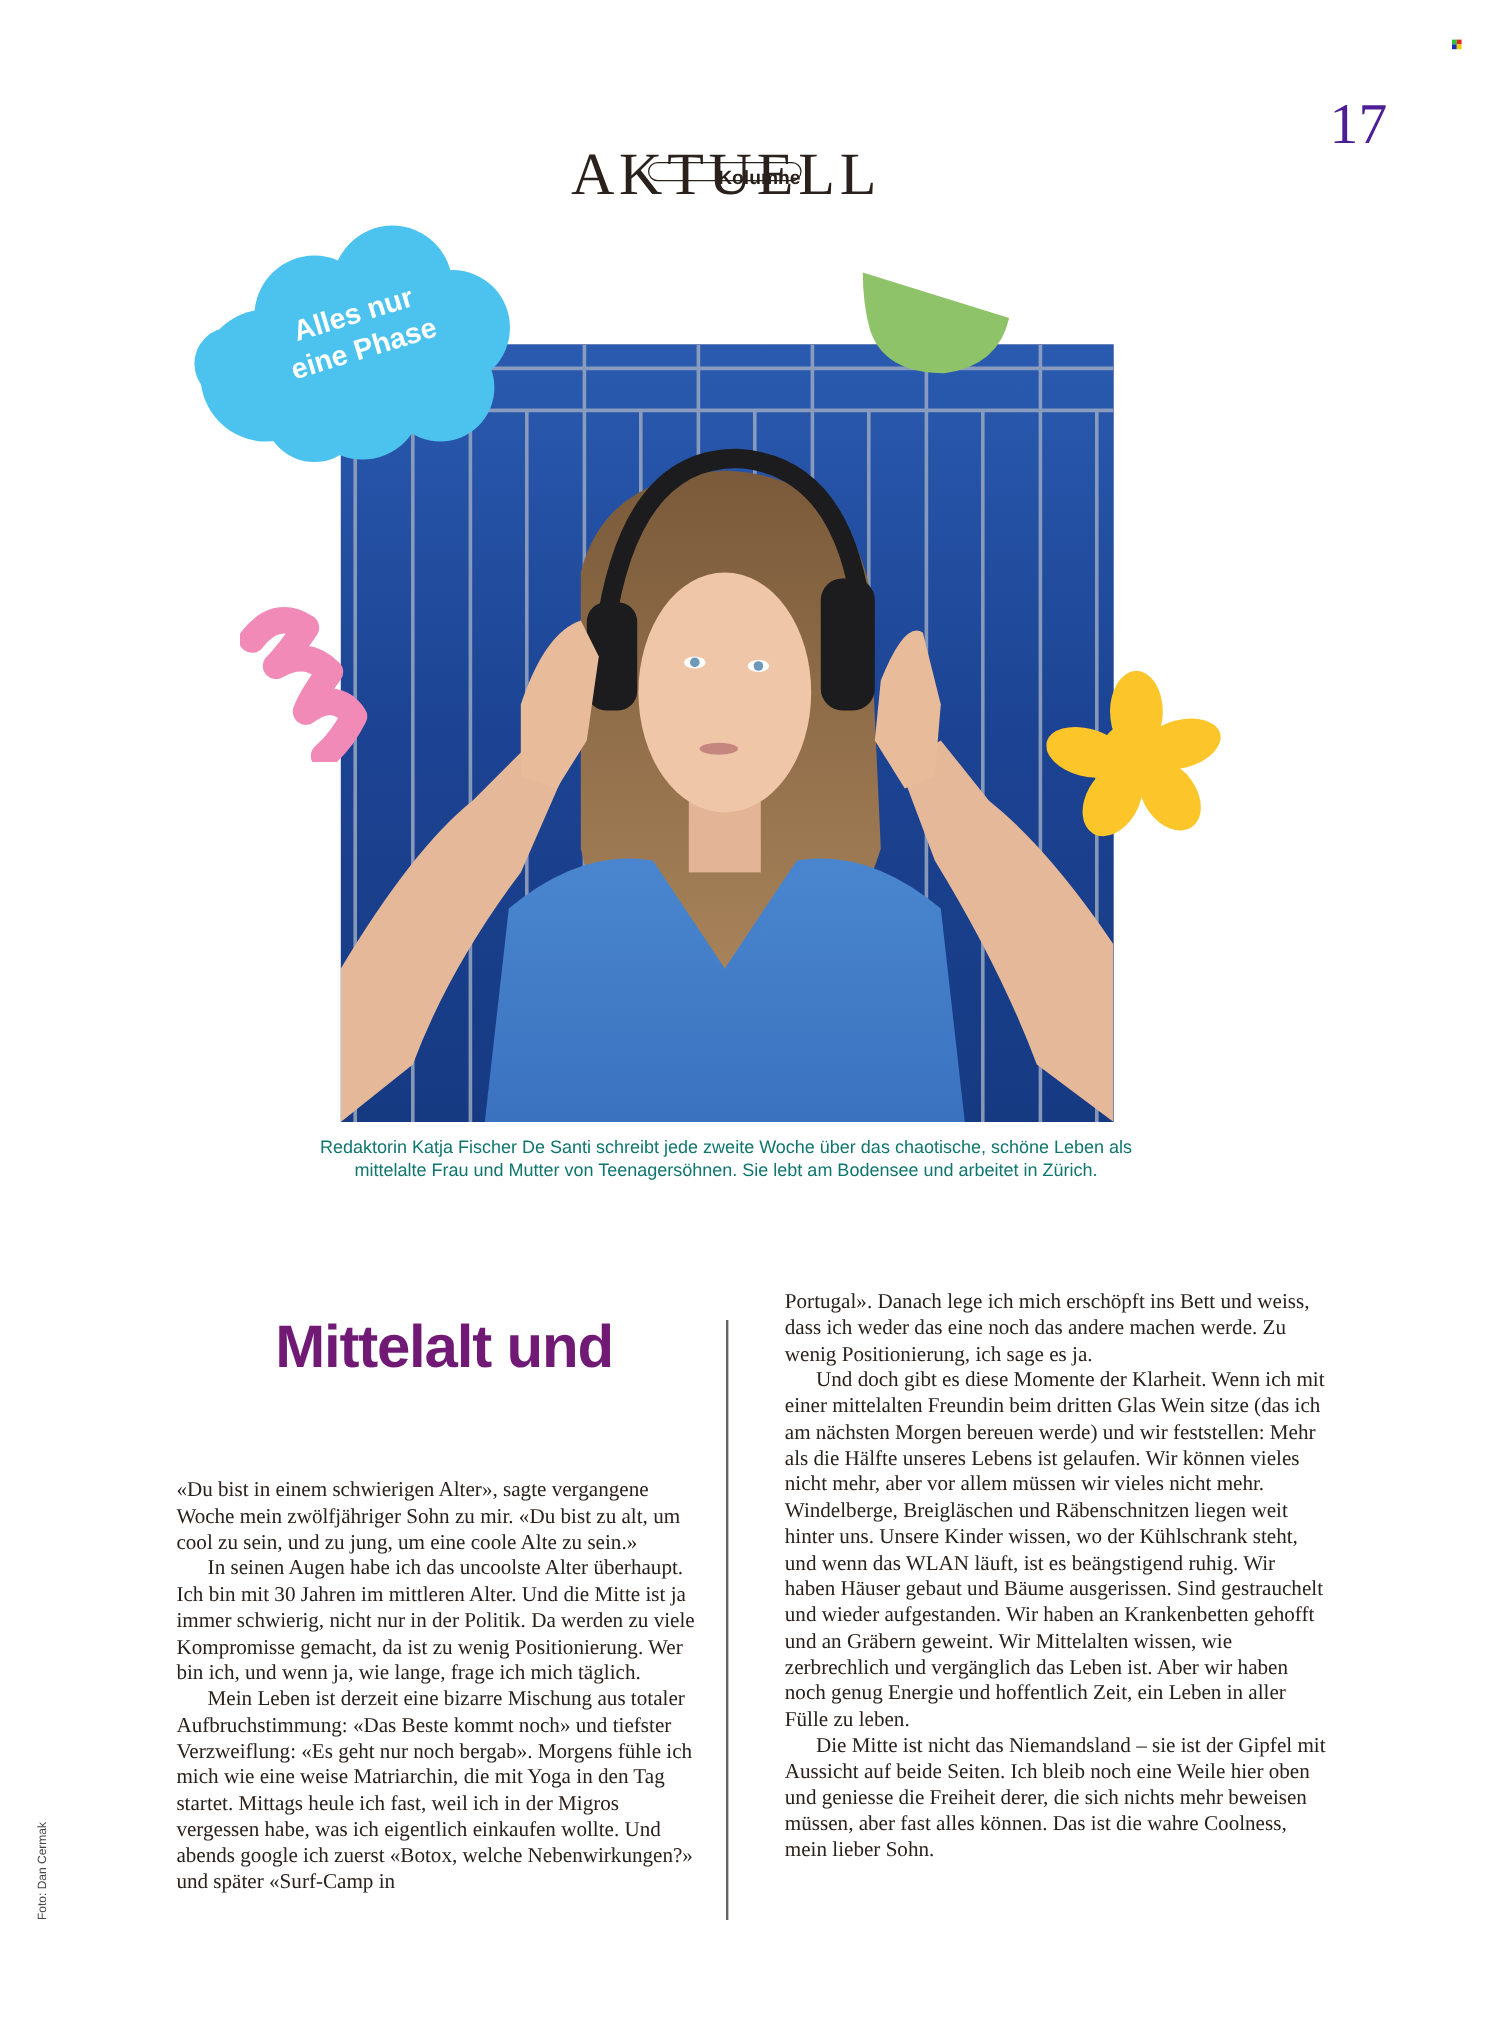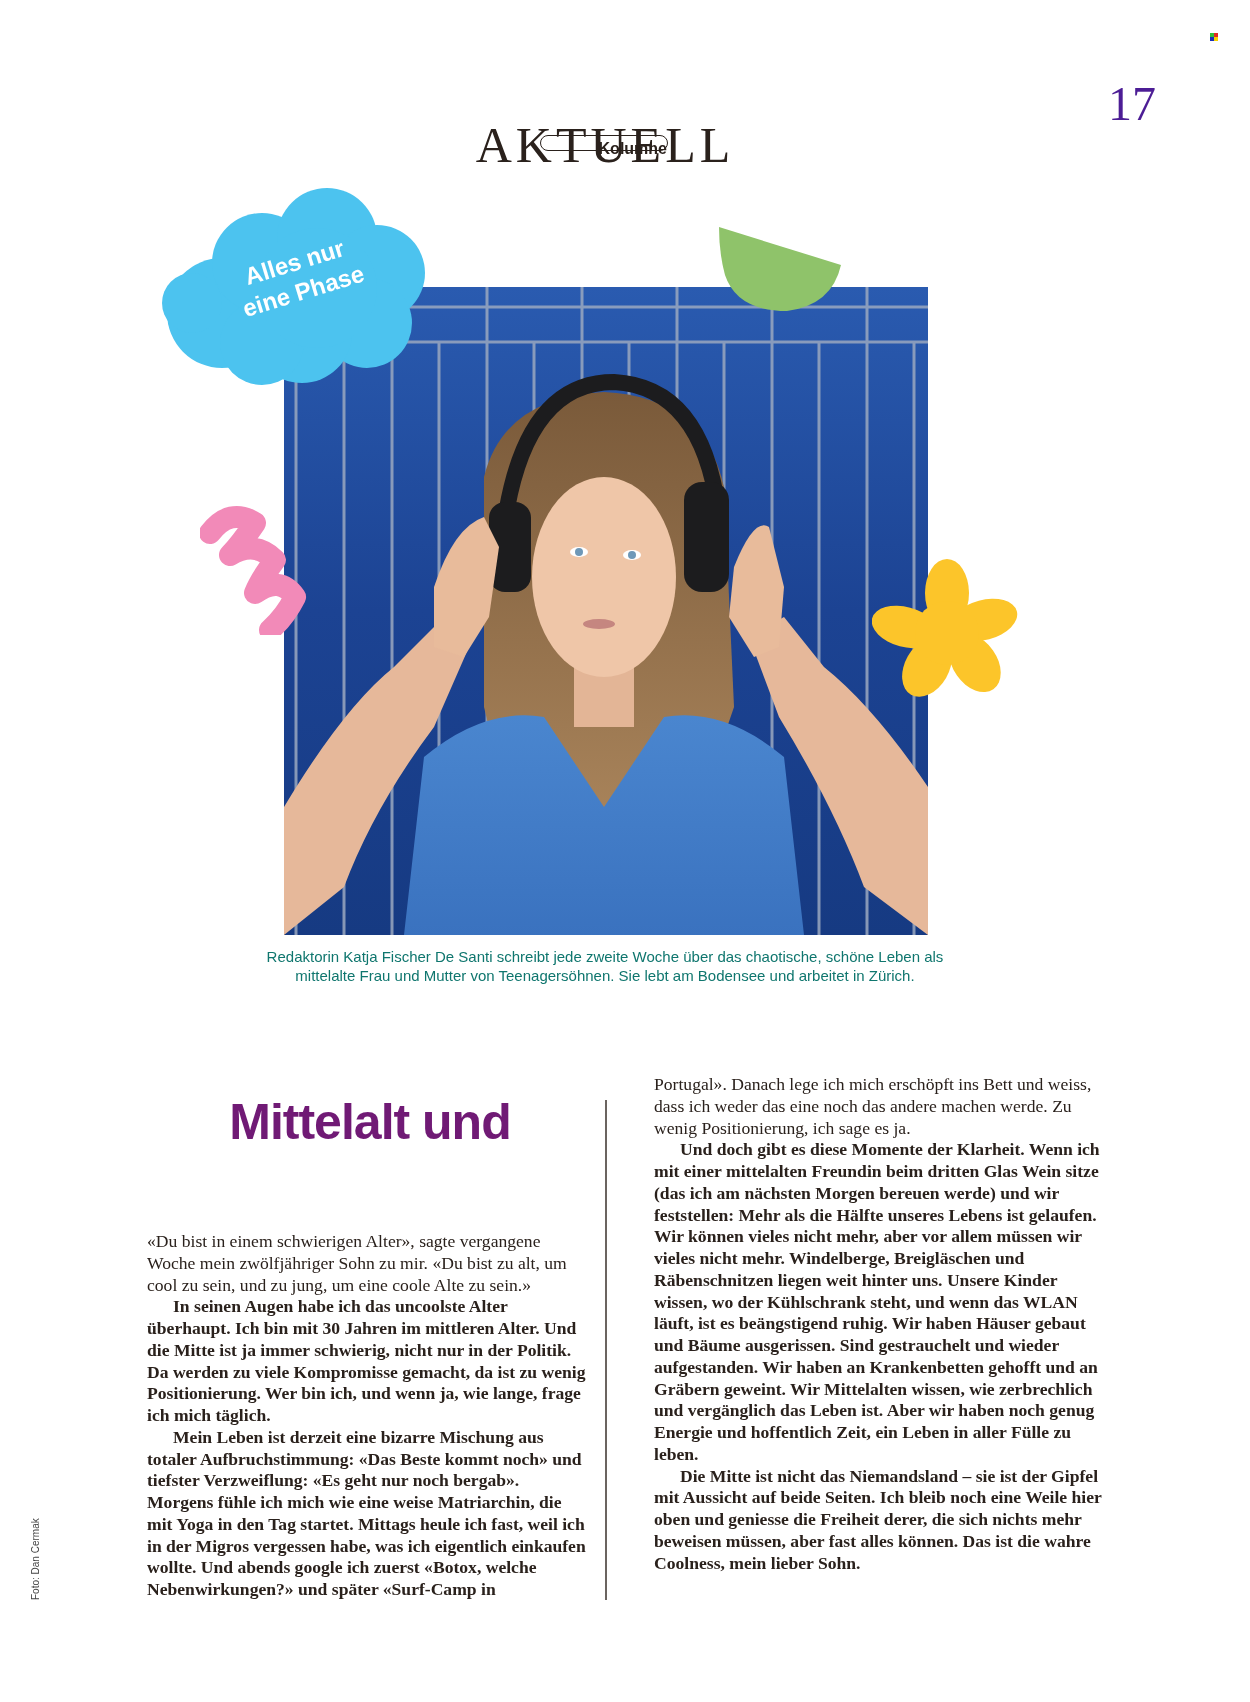--- a/index.html
+++ b/index.html
@@ -41,21 +41,21 @@
     font-family: "Liberation Sans", sans-serif; font-size: 15px; line-height: 19px; color: #0f766e;
     font-weight: 500;
   }
   .headline {
     left: 140px; width: 460px; top: 1095px; text-align: center;
     font-family: "Liberation Sans", sans-serif; font-weight: bold; font-size: 50px; line-height: 55px;
     color: #701a75; letter-spacing: -1px; margin: 0;
   }
   .column { font-family: "Liberation Serif", serif; font-size: 17.6px; line-height: 21.75px; color: #2a211c; }
   .column p { margin: 0; text-align: left; }
-  .column p.indent { text-indent: 26px; font-weight: bold; }
+  .column p.indent { text-indent: 26px; }
   .col-left { left: 147px; top: 1231px; width: 440px; }
   .col-right { left: 618px; top: 1074px; width: 452px; margin-left: 36px; }
   .col-divider { left: 605px; top: 1100px; width: 2px; height: 500px; background: #6b6460; }
   .photo-credit {
     left: 30px; top: 1600px; transform-origin: left top; transform: rotate(-90deg);
     font-family: "Liberation Sans", sans-serif; font-size: 10px; color: #444; white-space: nowrap;
   }
 </style>
 </head>
 <body>

